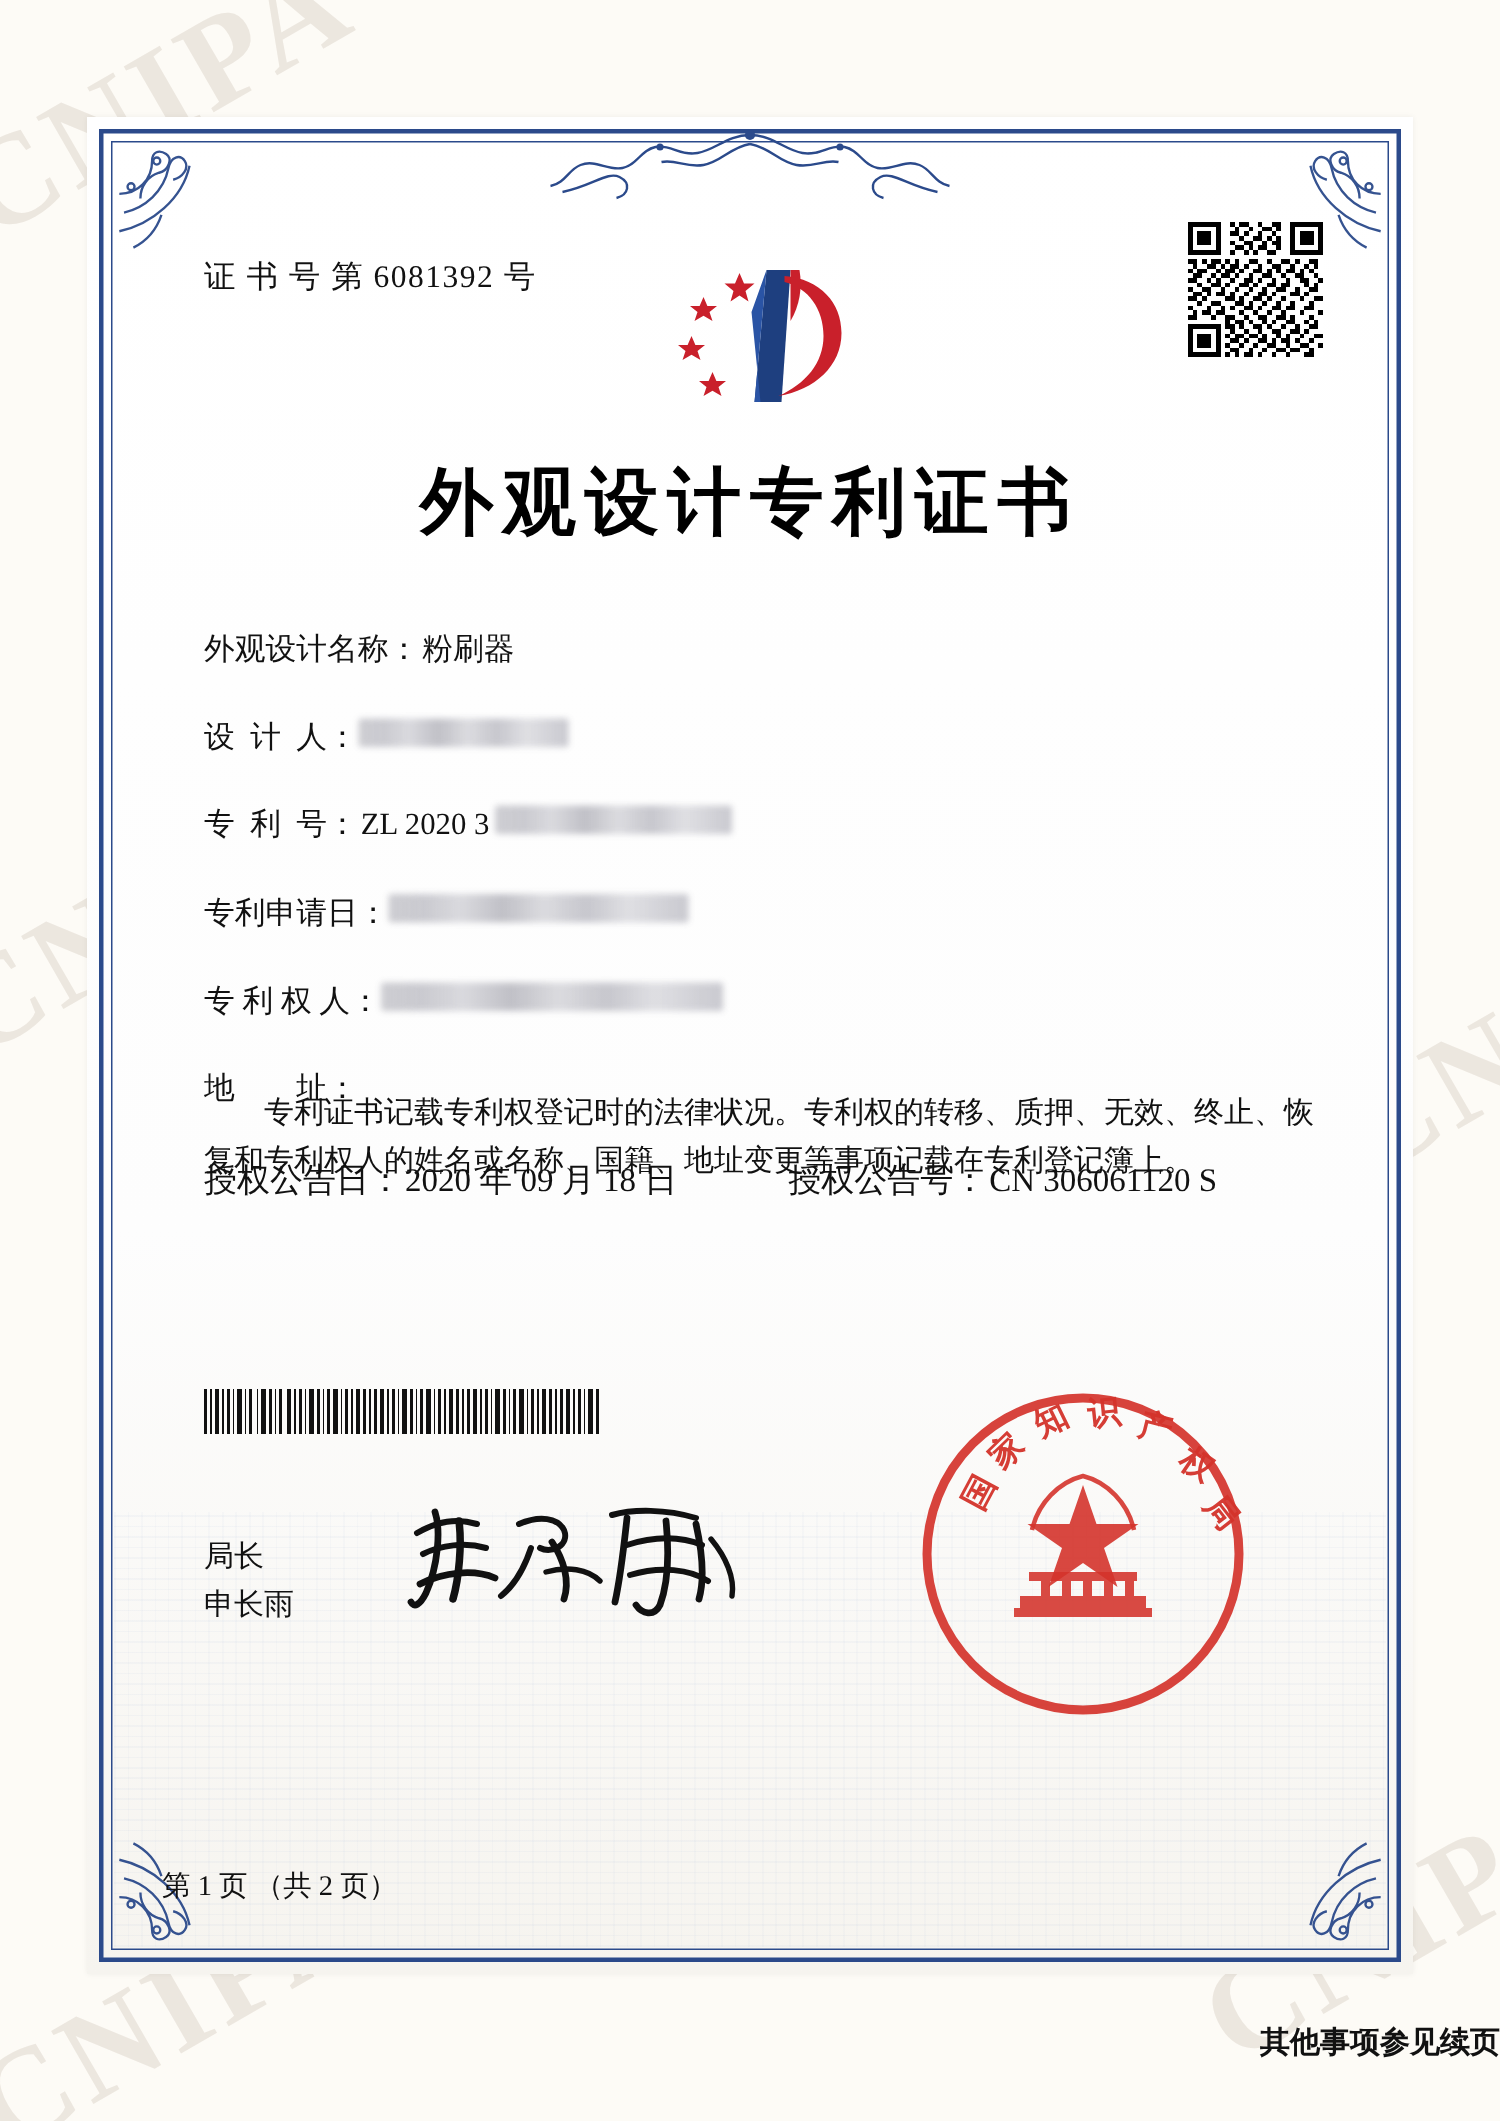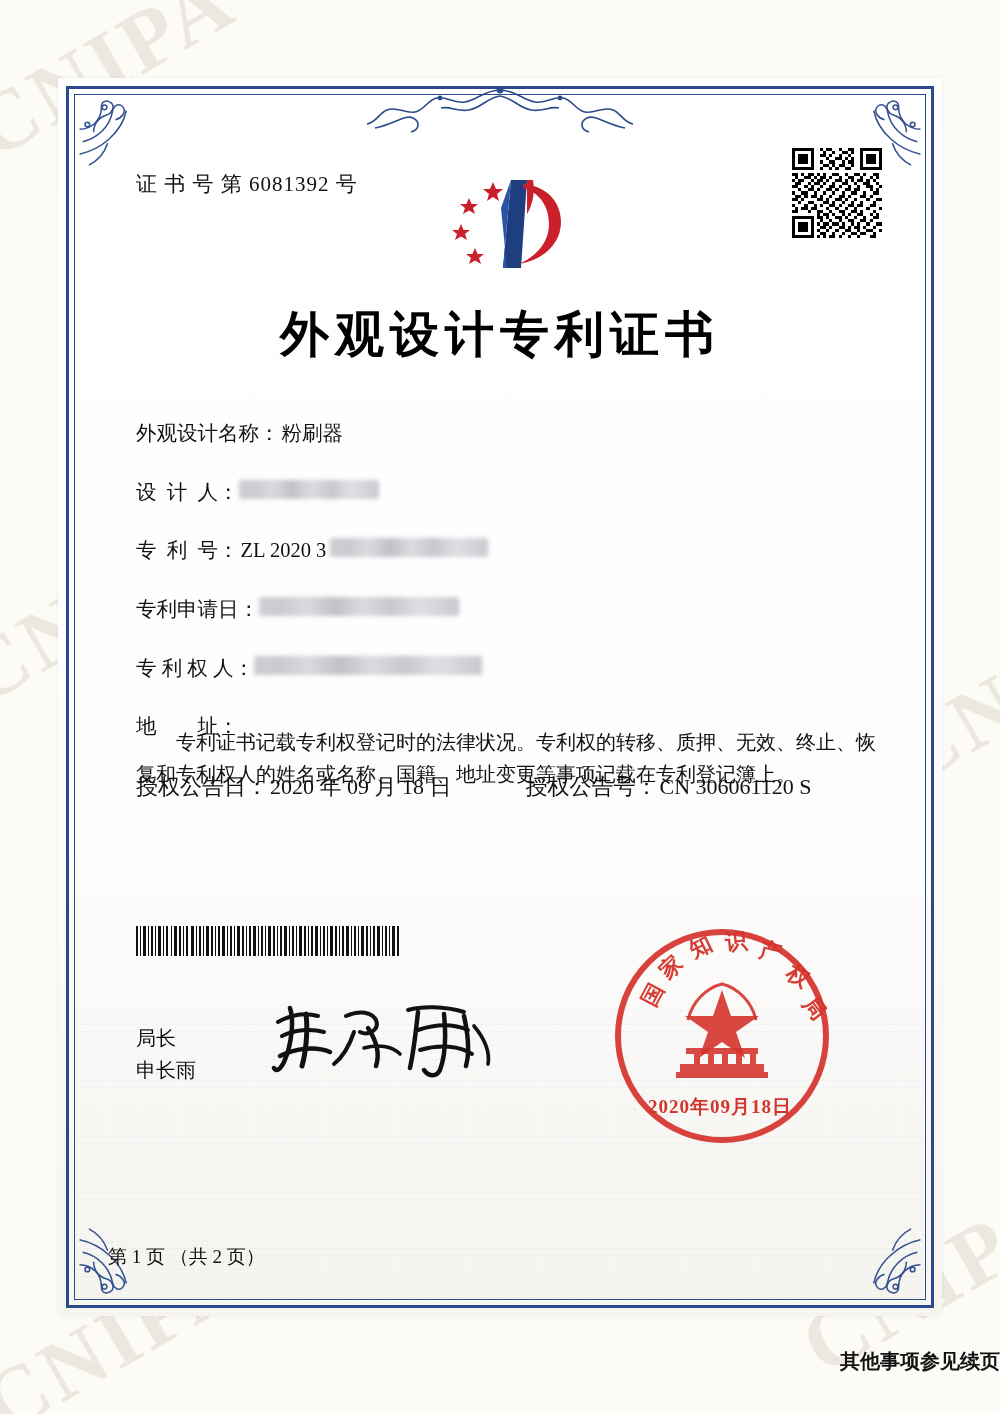--- a/index.html
+++ b/index.html
@@ -739,19 +739,18 @@
         <text transform="translate(44,84) rotate(-62)">国</text>
         <text transform="translate(58,56) rotate(-44)">家</text>
         <text transform="translate(84,34) rotate(-26)">知</text>
         <text transform="translate(116,26) rotate(-6)">识</text>
         <text transform="translate(148,32) rotate(14)">产</text>
         <text transform="translate(175,52) rotate(34)">权</text>
         <text transform="translate(192,80) rotate(52)">局</text>
       </g>
     </svg>
 
-    <div class="seal-date">2020年09月18日</div>
 
     <div class="page-no">第 1 页 （共 2 页）</div>
   </div>
 </div>
 
 <div class="footer-note">其他事项参见续页</div>
 
 </body></html>

